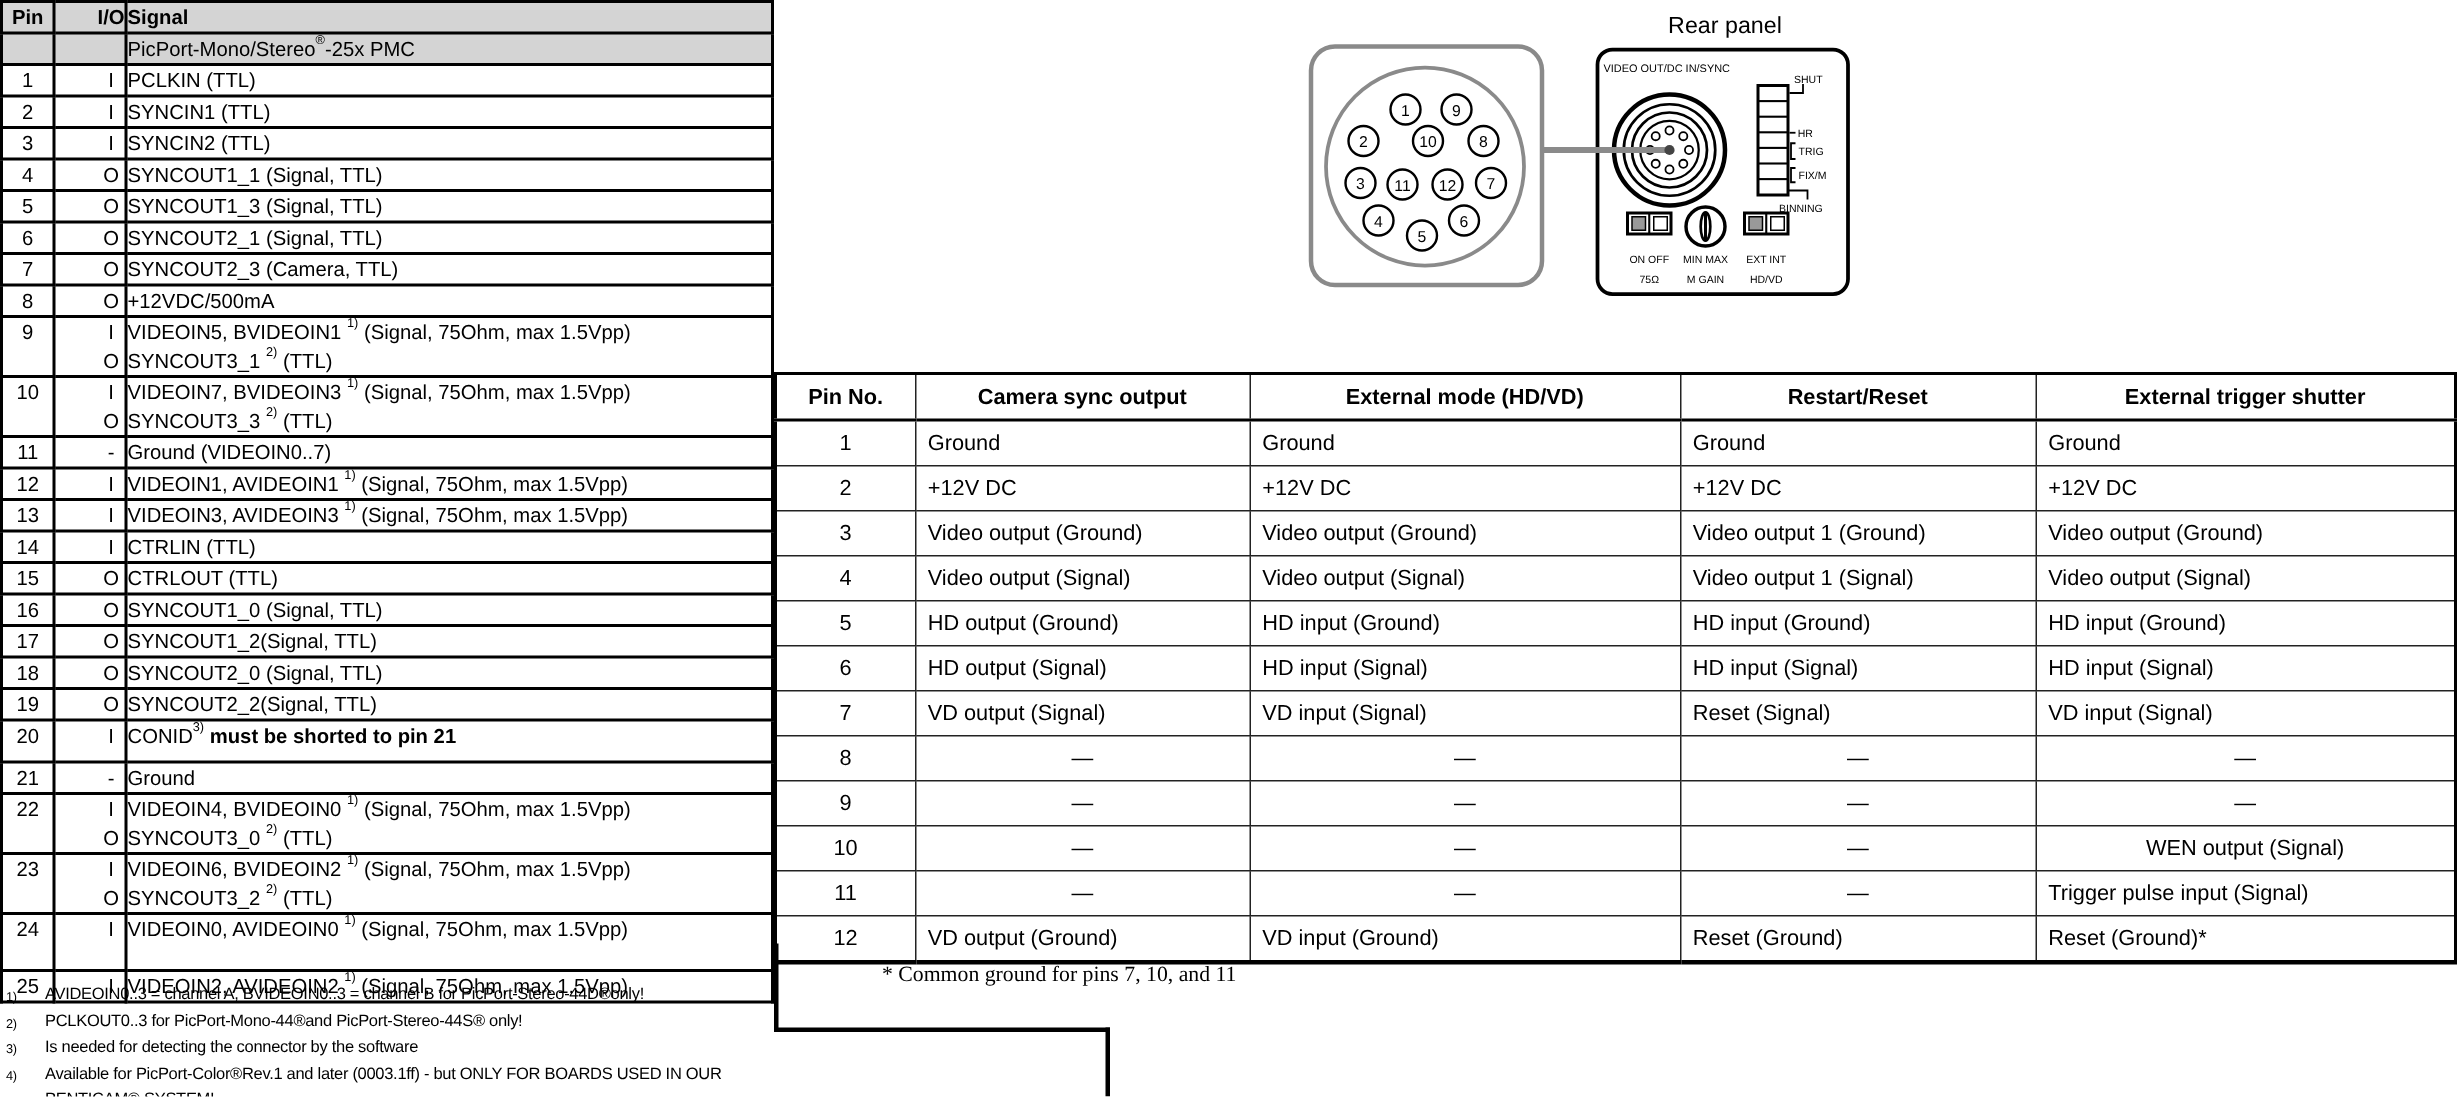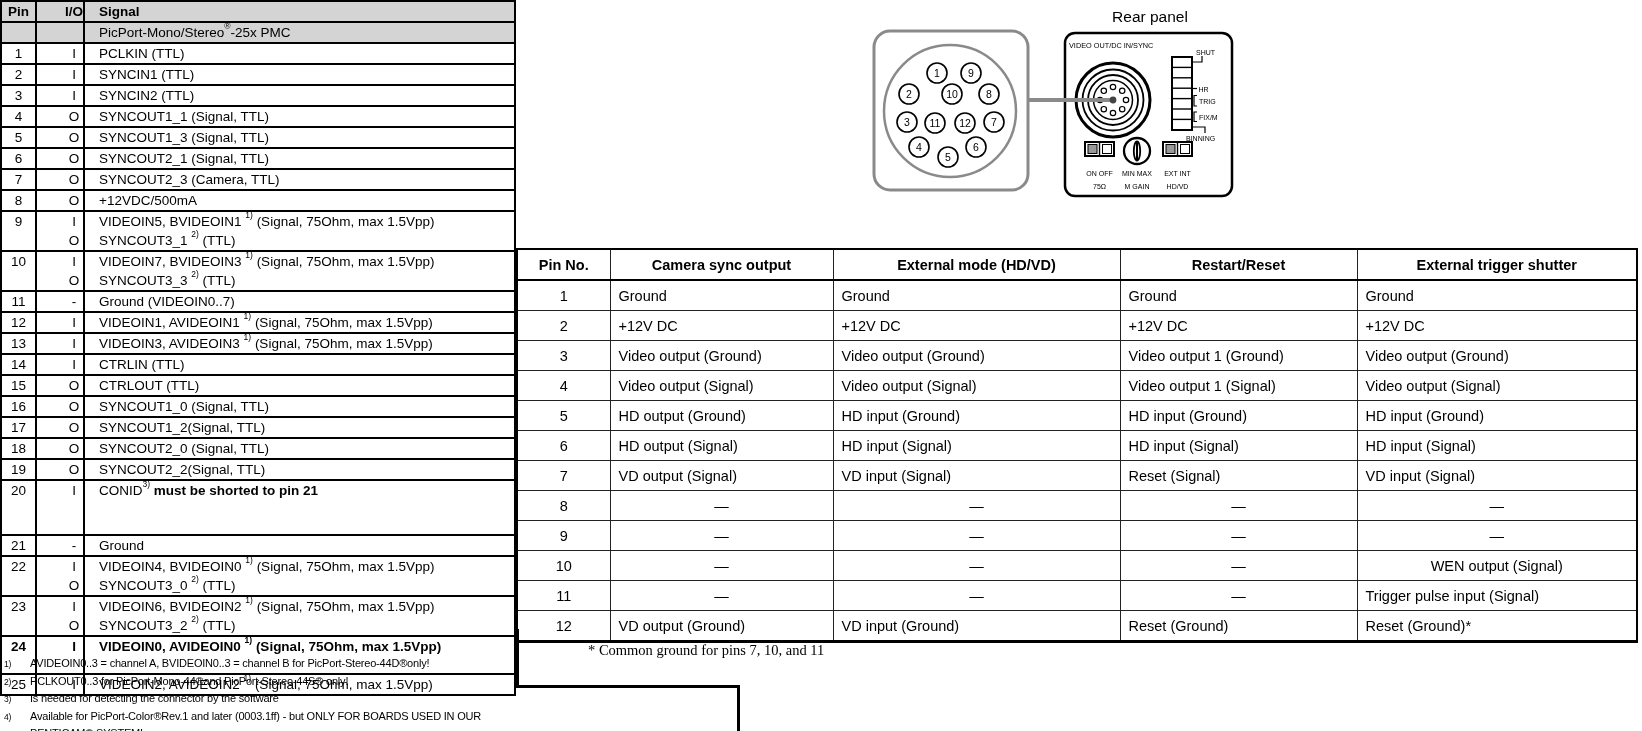--- a/index.html
+++ b/index.html
@@ -5,21 +5,21 @@
   html,body{margin:0;padding:0;}
   body{width:1642px;height:731px;position:relative;background:#fff;color:#000;
        font-family:"Liberation Sans",sans-serif;overflow:hidden;}
   
   #left-table-wrap{position:absolute;left:0;top:0;}
   #left-table{border-collapse:collapse;table-layout:fixed;}
   #left-table td{border:2px solid #000;padding:0;vertical-align:top;
                  font-size:13.5px;line-height:19px;}
   #left-table .c-pin{text-align:center;}
   #left-table .c-io{text-align:center;padding-left:28px;}
-  #left-table .c-sig{text-align:left;padding-left:14px;}
+  #left-table .c-sig{text-align:left;padding-left:0;}
   #left-table .lt-head td{background:#d4d4d4;height:18px;font-weight:bold;margin-left:28px;}
   #left-table .lt-sub td{background:#d4d4d4;height:16px;}
   sup{font-size:8.5px;vertical-align:top;position:relative;top:-1px;line-height:1;}
   .sig-line{white-space:nowrap;}
   
   #footnotes{position:absolute;left:2px;top:655px;width:508px;}
   .fn{display:flex;font-size:11px;line-height:17.6px;letter-spacing:-0.2px;}
   .fn-m{flex:0 0 26px;font-size:8.5px;position:relative;top:1px;padding-left:2px;}
   
   #right-table-wrap{position:absolute;left:516px;top:248px;}
@@ -229,21 +229,21 @@
         </tr>
         <tr style="height: 20px;">
           <td class="c-pin">19</td>
           <td class="c-io">
             <div>O</div>
           </td>
           <td class="c-sig">
             <div class="sig-line">SYNCOUT2_2(Signal, TTL)</div>
           </td>
         </tr>
-        <tr style="height: 55px;">
+        <tr style="height: 28px;">
           <td class="c-pin">20</td>
           <td class="c-io">
             <div>I</div>
           </td>
           <td class="c-sig">
             <div class="sig-line">CONID<sup>3)</sup><b> must be shorted to pin 21</b></div>
           </td>
         </tr>
         <tr style="height: 20px;">
           <td class="c-pin">21</td>
@@ -269,21 +269,21 @@
           <td class="c-pin">23</td>
           <td class="c-io">
             <div>I</div>
             <div>O</div>
           </td>
           <td class="c-sig">
             <div class="sig-line">VIDEOIN6, BVIDEOIN2 <sup>1)</sup> (Signal, 75Ohm, max 1.5Vpp)</div>
             <div class="sig-line">SYNCOUT3_2 <sup>2)</sup> (TTL)</div>
           </td>
         </tr>
-        <tr style="height: 38px; font-weight: bold;">
+        <tr style="height: 38px;">
           <td class="c-pin">24</td>
           <td class="c-io">
             <div>I</div>
           </td>
           <td class="c-sig">
             <div class="sig-line">VIDEOIN0, AVIDEOIN0 <sup>1)</sup> (Signal, 75Ohm, max 1.5Vpp)</div>
           </td>
         </tr>
         <tr style="height: 20px;">
           <td class="c-pin">25</td>

